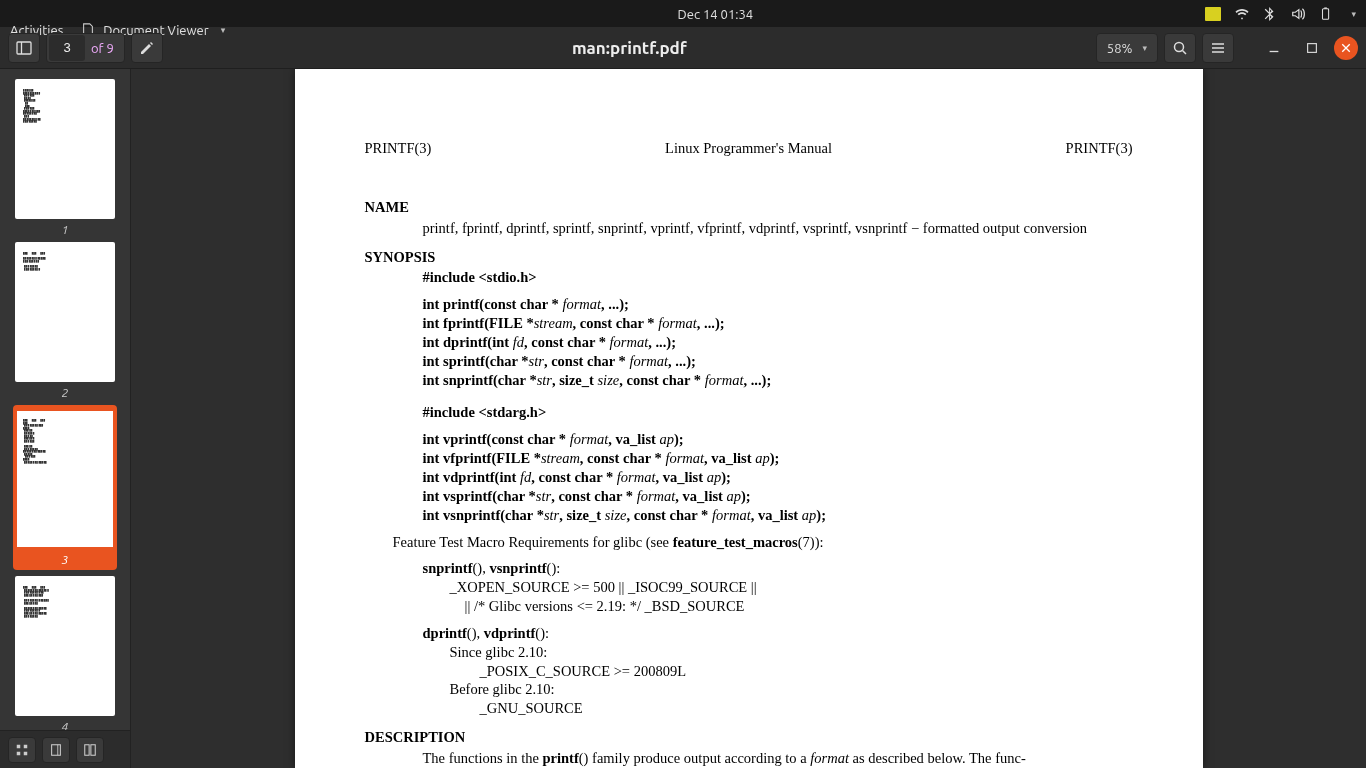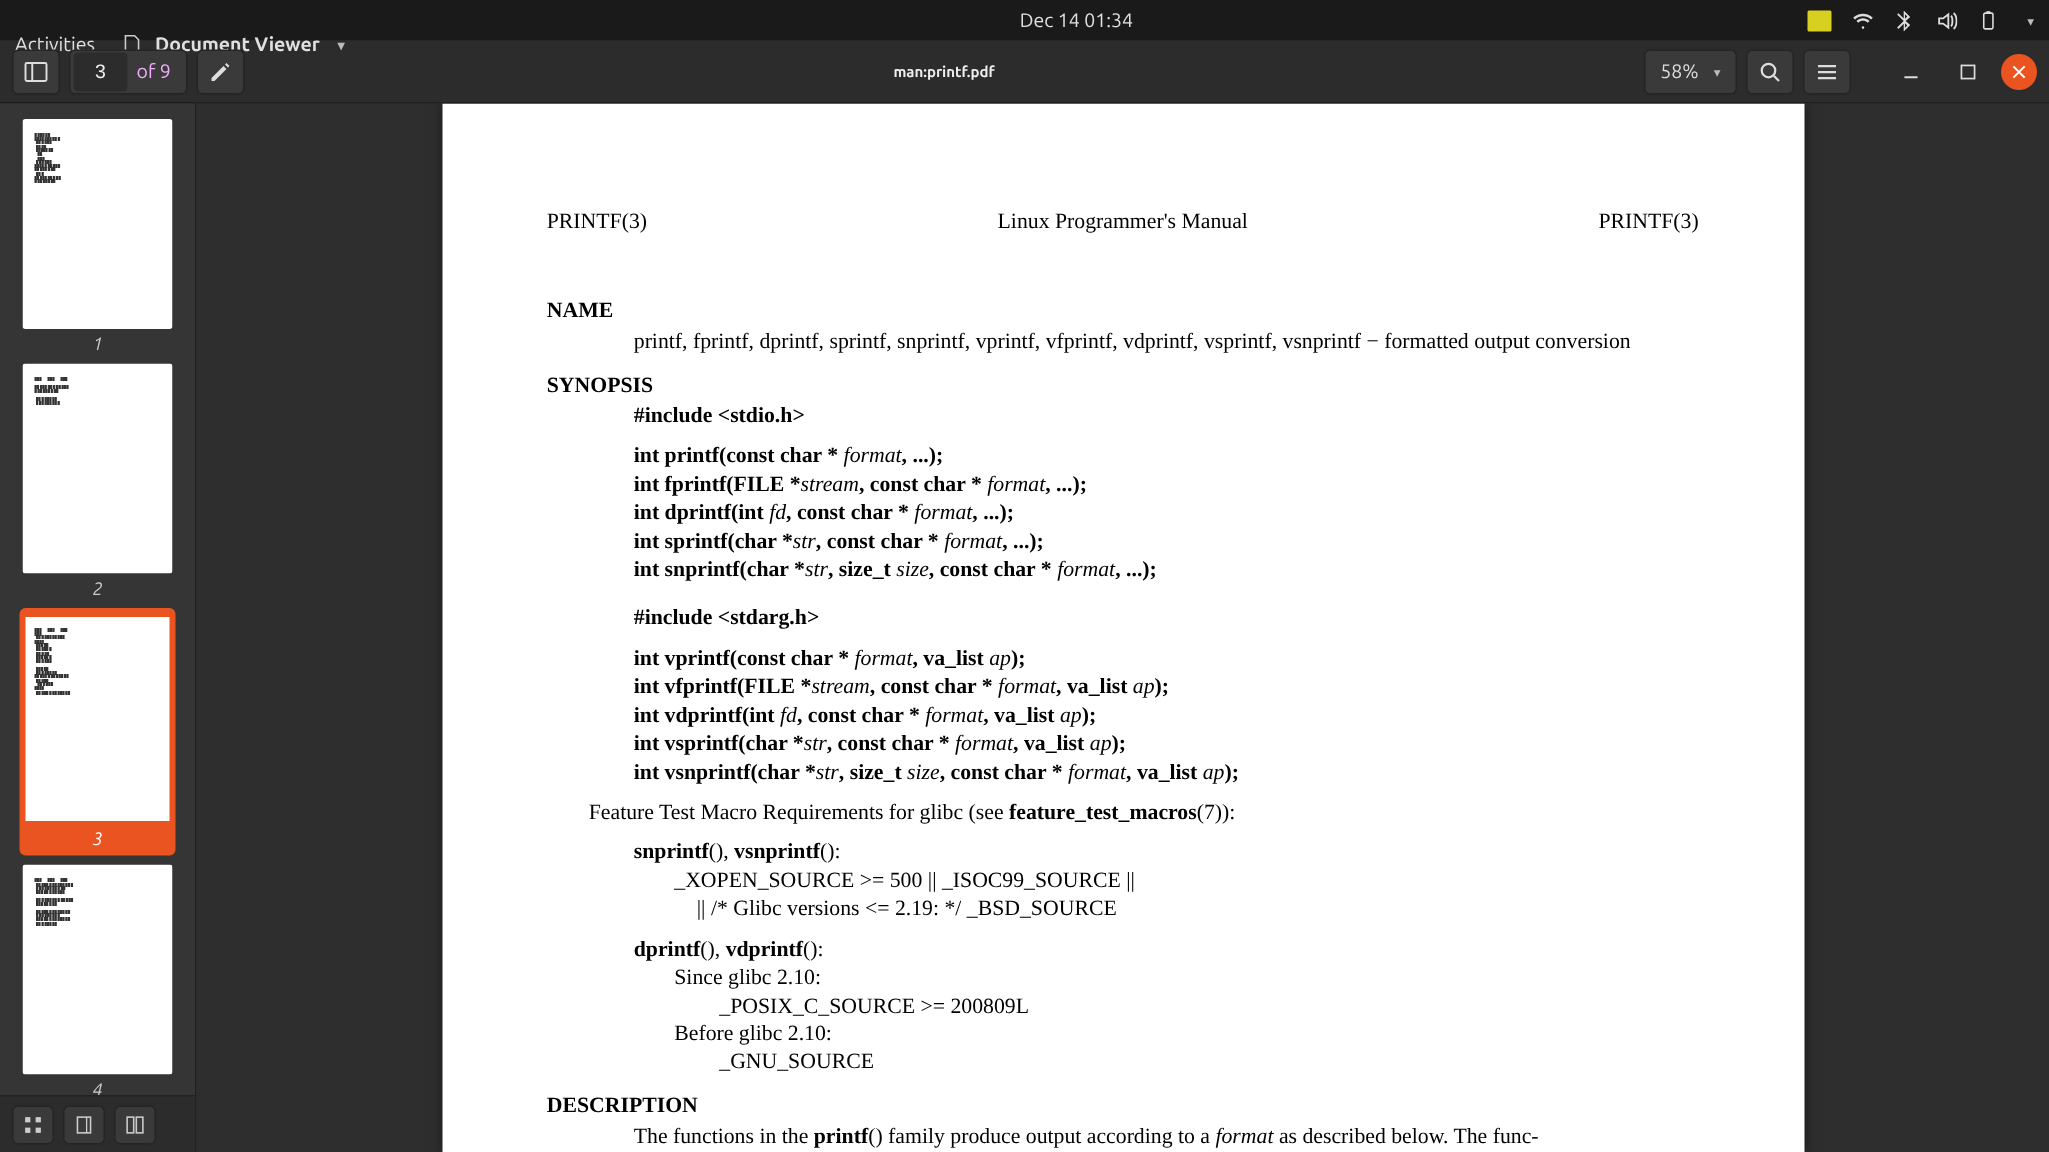--- a/index.html
+++ b/index.html
@@ -3,33 +3,33 @@
 <meta charset="utf-8">
 <style>
 * { margin: 0; padding: 0; box-sizing: border-box; }
 body { font-family: Ubuntu, "Segoe UI", sans-serif; background: #2e2e2e; width: 1366px; height: 768px; overflow: hidden; }
 
 
 .topbar { height: 27px; background: #1a1a1a; color: #e0e0e0; display: flex; align-items: center; padding: 0 10px; font-size: 13px; }
 .topbar .left { display: flex; align-items: center; gap: 18px; margin-top: 32px; }
 .topbar .center { flex: 1; text-align: center; }
 .topbar .right { display: flex; align-items: center; gap: 14px; }
-.appmenu { display: flex; align-items: center; gap: 8px; font-weight: bold; }
+.appmenu { display: flex; align-items: center; gap: 8px; }
 .tri { font-size: 9px; margin-left: 4px; color: #bbb; }
 .tray-ic { width: 14px; height: 14px; display: inline-flex; align-items: center; justify-content: center; }
 .ytag { width: 16px; height: 14px; background: #d8d020; border-radius: 1px; }
 
 
 .toolbar { height: 42px; background: #2c2c2c; display: flex; align-items: center; padding: 0 8px; gap: 6px; border-bottom: 1px solid #1f1f1f; }
 .btn { background: #3a3a3a; border: 1px solid #252525; border-radius: 4px; height: 30px; display: flex; align-items: center; justify-content: center; color: #ddd; font-size: 13px; }
 .btn.icon { width: 32px; }
 .pagebox { display: flex; align-items: center; background: #3a3a3a; border: 1px solid #252525; border-radius: 4px; height: 30px; }
 .pagebox input { width: 36px; background: #2c2c2c; border: none; color: #eee; text-align: center; height: 26px; margin: 0 2px; border-radius: 3px; font-size: 13px; }
 .pagebox .of { color: #f0abfc; padding: 0 10px 0 4px; font-size: 13px; }
-.title { flex: 1; text-align: center; color: #eee; font-weight: bold; font-size: 10px; }
+.title { flex: 1; text-align: center; color: #eee; font-weight: bold; font-size: 17px; }
 .zoom { display: flex; align-items: center; gap: 6px; padding: 0 10px; }
 .closebtn { width: 24px; height: 24px; background: #e95420; border-radius: 50%; display: flex; align-items: center; justify-content: center; color: #fff; font-size: 12px; }
 
 
 .main { display: flex; height: calc(100% - 69px); }
 
 
 .thumbs { width: 131px; background: #353535; display: flex; flex-direction: column; border-right: 1px solid #222; position: relative; }
 .thumbs-scroll { flex: 1; overflow-y: auto; display: flex; flex-direction: column; align-items: center; padding: 10px 0; gap: 6px; }
 .thumb { width: 104px; display: flex; flex-direction: column; align-items: center; gap: 4px; }

